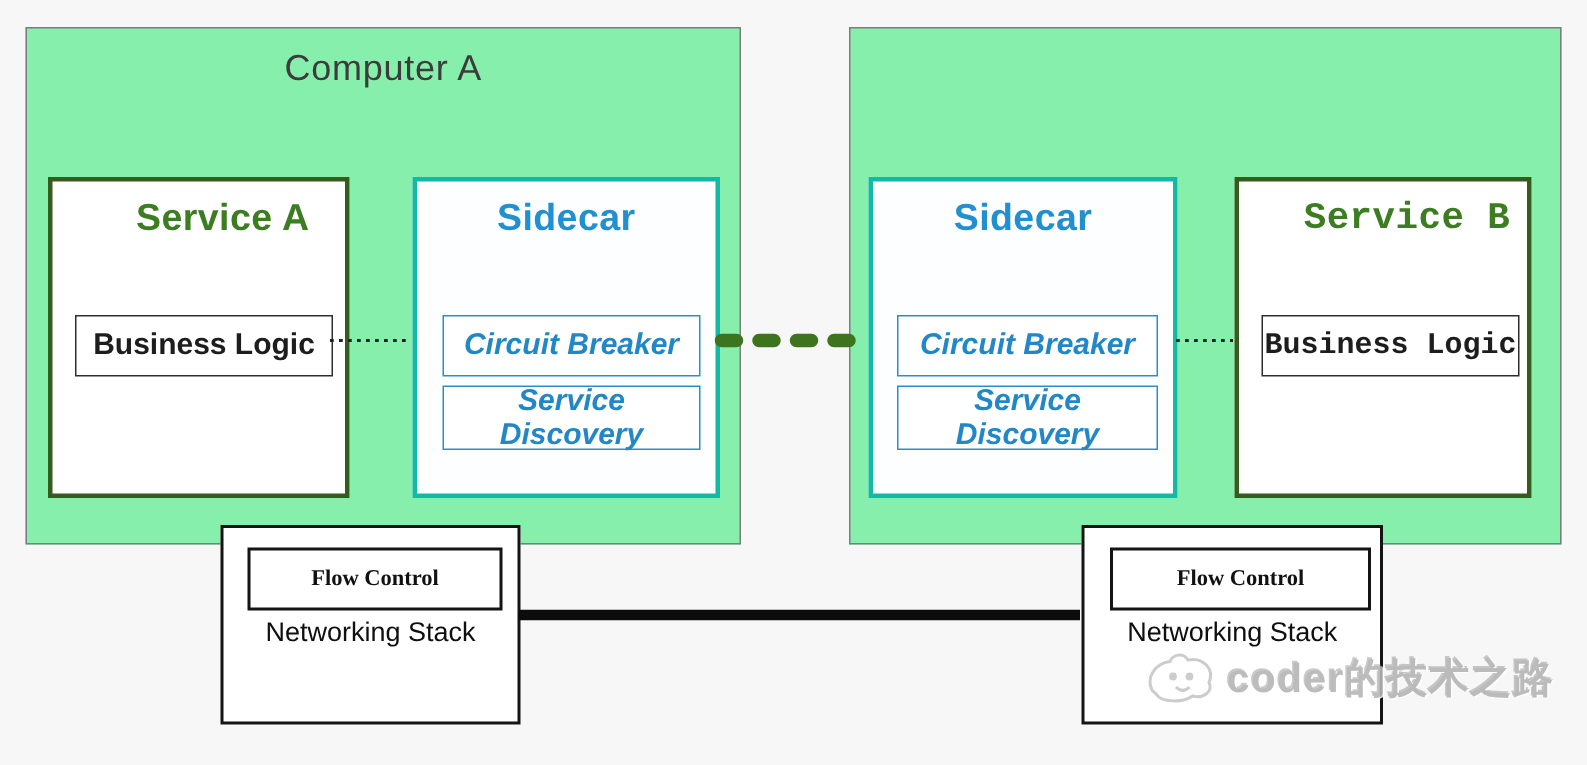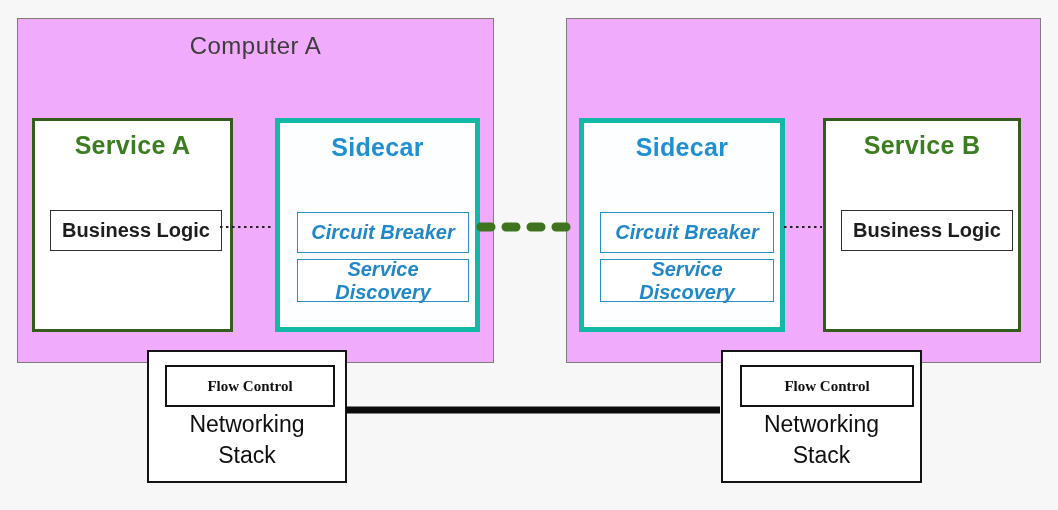--- a/index.html
+++ b/index.html
@@ -4,59 +4,59 @@
 <style>
   html,body{margin:0;padding:0;background:#f7f7f7;}
   .page{
     position:relative;width:1058px;height:510px;overflow:hidden;
     background:#f7f7f7;
     font-family:"Liberation Sans", sans-serif;
     -webkit-font-smoothing:antialiased;
   }
   .computer{
     position:absolute;top:18px;height:345px;
-    background:#f0abfc;border:1.5px solid #7d7d7d;box-sizing:border-box;
+    background:#86efac;border:1.5px solid #7d7d7d;box-sizing:border-box;
   }
   .computer-a{left:17px;width:477px;}
   .computer-b{left:566px;width:475px;}
   .computer-title{
     position:absolute;top:13px;left:0;width:100%;text-align:center;
     font-size:24px;color:#3c3c3c;letter-spacing:.5px;
   }
   .big-box{
     position:absolute;box-sizing:border-box;background:#ffffff;
   }
   .green-box{border:3px solid #335c1d;}
-  .blue-box{border:5px solid #14b8a6;background:#fcfeff;}
+  .blue-box{border:3px solid #14b8a6;background:#fcfeff;}
   .box-title{
     position:absolute;top:10px;left:0;width:100%;text-align:center;
     font-size:25px;font-weight:bold;letter-spacing:.3px;
   }
-  .green-title{color:#3c7d22;}
+  .green-title{color:#3c7d22;margin-left:16px;}
   .blue-title{color:#2090d0;}
   .sub-box{
     position:absolute;box-sizing:border-box;background:#ffffff;
     display:flex;align-items:center;justify-content:center;
     font-size:20px;font-weight:bold;text-align:center;
   }
   .green-sub{border:1.5px solid #2e2e2e;color:#1d1d1d;}
   .blue-sub{border:1.5px solid #2a8fc9;color:#2187c7;font-style:italic;}
   .net-box{
     position:absolute;box-sizing:border-box;background:#ffffff;
     border:2px solid #141414;
   }
   .flow-box{
     position:absolute;box-sizing:border-box;background:#ffffff;
     border:2.5px solid #141414;
     display:flex;align-items:center;justify-content:center;
     font-size:15px;font-weight:bold;color:#111111;font-family:Liberation Serif, serif;
   }
   .net-label{
     position:absolute;top:57px;left:0;width:100%;
-    text-align:center;font-size:23px;line-height:1.35;color:#0f0f0f;
+    text-align:center;font-size:18px;line-height:1.35;color:#0f0f0f;
   }
   .net-label .wrap{display:inline-block;width:150px;}
   svg.connectors{position:absolute;left:0;top:0;z-index:5;pointer-events:none;}
   .watermark{
     position:absolute;left:762px;top:432px;z-index:6;
     display:flex;align-items:center;gap:4px;
     color:#b5b5b5;font-size:27px;font-weight:bold;letter-spacing:1px;
     text-shadow:1px 1px 0 rgba(255,255,255,.95), -1px -1px 0 rgba(125,125,125,.45);
     opacity:.9;white-space:nowrap;
   }
@@ -93,21 +93,21 @@
   </div>
 
   <div class="computer computer-b">
 
     <div class="big-box blue-box" style="left:12px;top:99px;width:206px;height:214px;">
       <div class="box-title blue-title">Sidecar</div>
       <div class="sub-box blue-sub" style="left:16px;top:89px;width:174px;height:41px;">Circuit Breaker</div>
       <div class="sub-box blue-sub" style="left:16px;top:136px;width:174px;height:43px;">Service Discovery</div>
     </div>
 
-    <div class="big-box green-box" style="left:256px;top:99px;width:198px;height:214px;">
+    <div class="big-box green-box" style="left:256px;top:99px;width:198px;height:214px;font-family:Liberation Mono, monospace;">
       <div class="box-title green-title">Service B</div>
       <div class="sub-box green-sub" style="left:15px;top:89px;width:172px;height:41px;">Business Logic</div>
     </div>
 
     <div class="net-box" style="left:154px;top:331px;width:201px;height:133px;">
       <div class="flow-box" style="left:17px;top:13px;width:174px;height:42px;">Flow Control</div>
       <div class="net-label"><span class="wrap">Networking Stack</span></div>
     </div>
   </div>
 
@@ -115,14 +115,25 @@
 
     <line x1="220" y1="227" x2="274" y2="227" stroke="#222222" stroke-width="2" stroke-dasharray="2.5 3.5"></line>
 
     <line x1="784" y1="227" x2="822" y2="227" stroke="#222222" stroke-width="2" stroke-dasharray="2.5 3.5"></line>
 
     <line x1="481" y1="227" x2="576" y2="227" stroke="#3d741d" stroke-width="9" stroke-linecap="round" stroke-dasharray="10 15"></line>
 
     <line x1="346" y1="410" x2="720" y2="410" stroke="#0c0c0c" stroke-width="7"></line>
   </svg>
 
+  <div class="watermark">
+    <svg width="52" height="40" viewBox="0 0 52 40">
+      <g fill="none" stroke="#bdbdbd" stroke-width="2" opacity="0.85">
+        <path d="M6 28 C2 20, 8 10, 18 9 C20 4, 27 3, 30 8 C40 6, 48 14, 44 23 C47 29, 40 34, 33 32 C26 37, 12 36, 9 31 Z"></path>
+        <circle cx="20" cy="19" r="1.6" fill="#bdbdbd"></circle>
+        <circle cx="31" cy="19" r="1.6" fill="#bdbdbd"></circle>
+        <path d="M22 26 C25 29, 28 29, 31 26"></path>
+      </g>
+    </svg>
+    <span>coder的技术之路</span>
+  </div>
 
 </div>
 
 </body></html>

